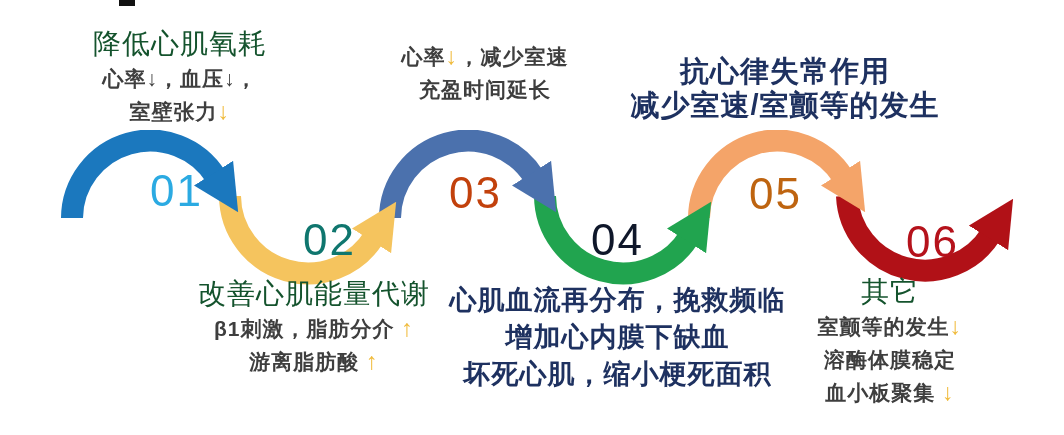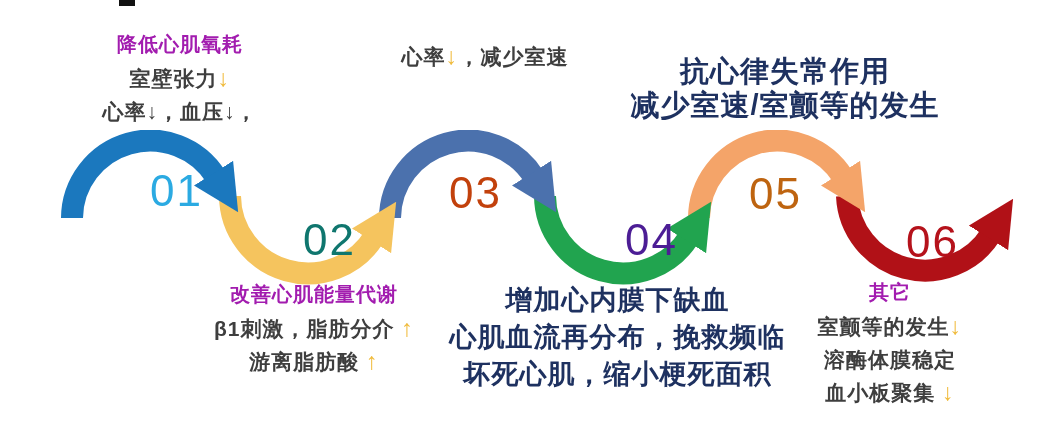--- a/index.html
+++ b/index.html
@@ -2,50 +2,53 @@
 <html><head>
 <meta charset="utf-8">
 <style>
   html,body{margin:0;padding:0;}
   body{
     width:1064px;height:435px;position:relative;overflow:hidden;
     background:#ffffff;
     font-family:"Liberation Sans","DejaVu Sans",sans-serif;
   }
   .tblock{position:absolute;text-align:center;}
-  .t-title{font-size:20px;line-height:36px;font-weight:700;color:#a21caf;letter-spacing:1px;}
+  .t-title{font-size:28px;line-height:36px;font-weight:400;color:#14532d;letter-spacing:1px;}
   .t-sub{font-size:21px;line-height:33px;font-weight:bold;color:#3E3E3E;letter-spacing:1px;}
   .t-sub .arrow{font-weight:900;font-size:1.12em;}
   .navy-line{font-size:27px;line-height:37px;font-weight:800;color:#1E3160;letter-spacing:1px;}
   .tb3-line{font-size:29px;line-height:34px;font-weight:800;color:#1E3160;letter-spacing:1px;}
   .step-number{
     position:absolute;width:80px;text-align:right;
     font-size:44px;line-height:48px;font-weight:400;letter-spacing:2px;
   }
   #wave{position:absolute;left:40px;top:130px;}
   #crop-artifact{position:absolute;left:119px;top:0;width:16px;height:6px;background:#111111;}
 </style>
 </head>
 <body>
 
 <div id="crop-artifact"></div>
 
 <div class="tblock" style="left:70px;top:26px;width:220px;">
   <div class="t-title">降低心肌氧耗</div>
   <div class="t-sub">
-    <span>室壁张力</span><span class="arrow" style="color: rgb(240, 187, 60);">↓</span>
+    <span>心率↓，血压↓，</span>
   </div>
   <div class="t-sub">
-    <span>心率↓，血压↓，</span>
+    <span>室壁张力</span><span class="arrow" style="color: rgb(240, 187, 60);">↓</span>
   </div>
 </div>
 
 <div class="tblock" style="left:360px;top:40px;width:250px;">
   <div class="t-sub">
     <span>心率</span><span class="arrow" style="color: rgb(240, 187, 60);">↓</span><span>，减少室速</span>
+  </div>
+  <div class="t-sub">
+    <span>充盈时间延长</span>
   </div>
 </div>
 
 <div class="tblock" style="left:605px;top:54px;width:360px;">
   <div class="tb3-line">抗心律失常作用</div>
   <div class="tb3-line">减少室速/室颤等的发生</div>
 </div>
 
 <svg id="wave" width="990" height="170" viewBox="0 0 990 170">
   <defs>
@@ -73,37 +76,37 @@
   <path d="M 659,88 A 78 78 0 0 1 803,47" fill="none" stroke-width="22" marker-end="url(#ah5)" stroke="#F4A469"></path>
   <path d="M 505,66 A 78 78 0 0 0 649,107" fill="none" stroke-width="22" marker-end="url(#ah4)" stroke="#21A44F"></path>
   <path d="M 350,88 A 78 78 0 0 1 494,47" fill="none" stroke-width="22" marker-end="url(#ah3)" stroke="#4B71AD"></path>
   <path d="M 190,66 A 78 78 0 0 0 334,107" fill="none" stroke-width="22" marker-end="url(#ah2)" stroke="#F5C45E"></path>
   <path d="M 32,88 A 78 78 0 0 1 176,47" fill="none" stroke-width="22" marker-end="url(#ah1)" stroke="#1B78BE"></path>
 </svg>
 
 <div class="step-number" style="left: 123px; top: 167px; color: rgb(43, 170, 226);">01</div>
 <div class="step-number" style="left: 276px; top: 216px; color: #0f766e;">02</div>
 <div class="step-number" style="left: 422px; top: 169px; color: #c2410c;">03</div>
-<div class="step-number" style="left: 598px; top: 216px; color: #4c1d95;">04</div>
+<div class="step-number" style="left: 564px; top: 216px; color: #0f172a;">04</div>
 <div class="step-number" style="left: 722px; top: 170px; color: rgb(190, 100, 16);">05</div>
 <div class="step-number" style="left: 879px; top: 218px; color: rgb(181, 18, 27);">06</div>
 
 <div class="tblock" style="left:184px;top:276px;width:260px;">
   <div class="t-title">改善心肌能量代谢</div>
   <div class="t-sub">
     <span>β1刺激，脂肪分介 </span><span class="arrow" style="color: rgb(240, 187, 60);">↑</span>
   </div>
   <div class="t-sub">
     <span>游离脂肪酸 </span><span class="arrow" style="color: rgb(240, 187, 60);">↑</span>
   </div>
 </div>
 
 <div class="tblock" style="left:440px;top:282px;width:355px;">
+  <div class="navy-line">心肌血流再分布，挽救频临</div>
   <div class="navy-line">增加心内膜下缺血</div>
-  <div class="navy-line">心肌血流再分布，挽救频临</div>
   <div class="navy-line">坏死心肌，缩小梗死面积</div>
 </div>
 
 <div class="tblock" style="left:790px;top:274px;width:200px;">
   <div class="t-title">其它</div>
   <div class="t-sub">
     <span>室颤等的发生</span><span class="arrow" style="color: rgb(240, 187, 60);">↓</span>
   </div>
   <div class="t-sub">
     <span>溶酶体膜稳定</span>

